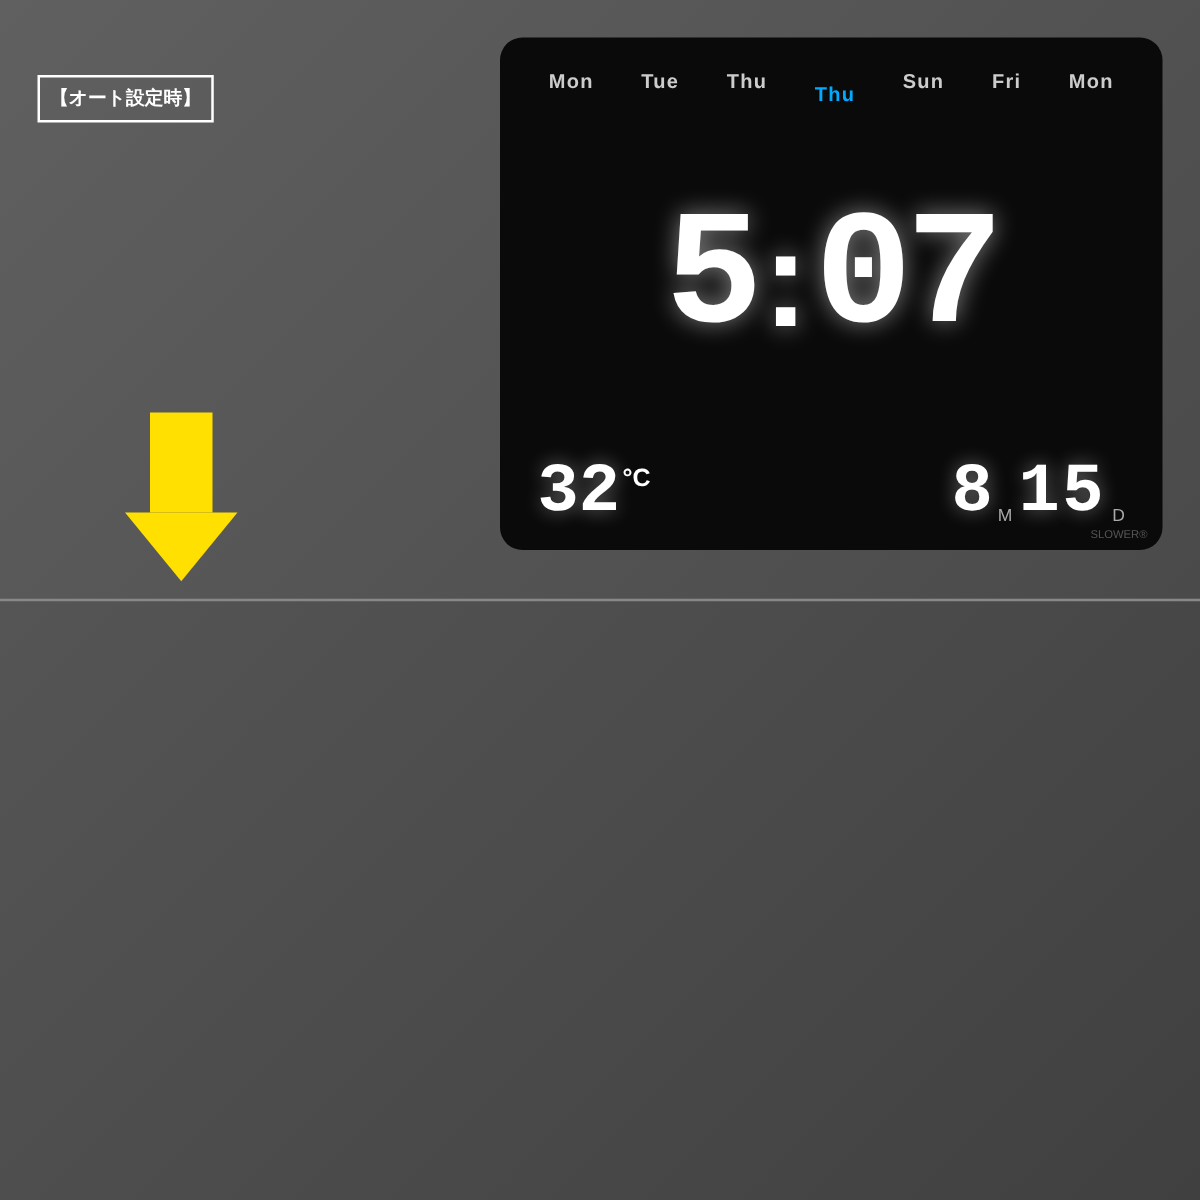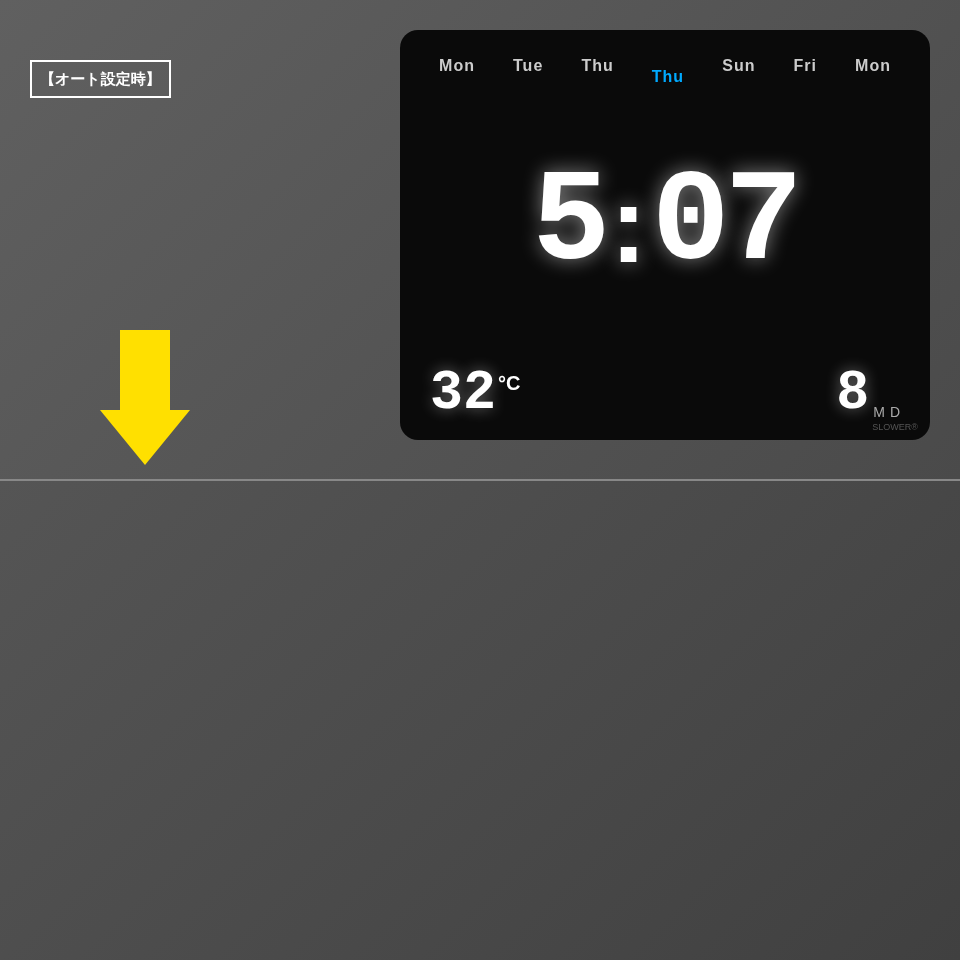--- a/index.html
+++ b/index.html
@@ -250,20 +250,21 @@
     </div>
 
     <div class="sub-info">
       <div class="temp-display">
         <span class="temp-num">32</span>
         <span class="temp-unit">°C</span>
       </div>
       <div class="date-display">
         <span class="date-num">8</span>
         <span class="date-suffix-m">M</span>
+        <span class="date-num">15</span>
         <span class="date-suffix-d">D</span>
       </div>
     </div>
 
     <div class="slower-brand">SLOWER®</div>
   </div>
 
 </div>
 
 <div class="divider"></div>

